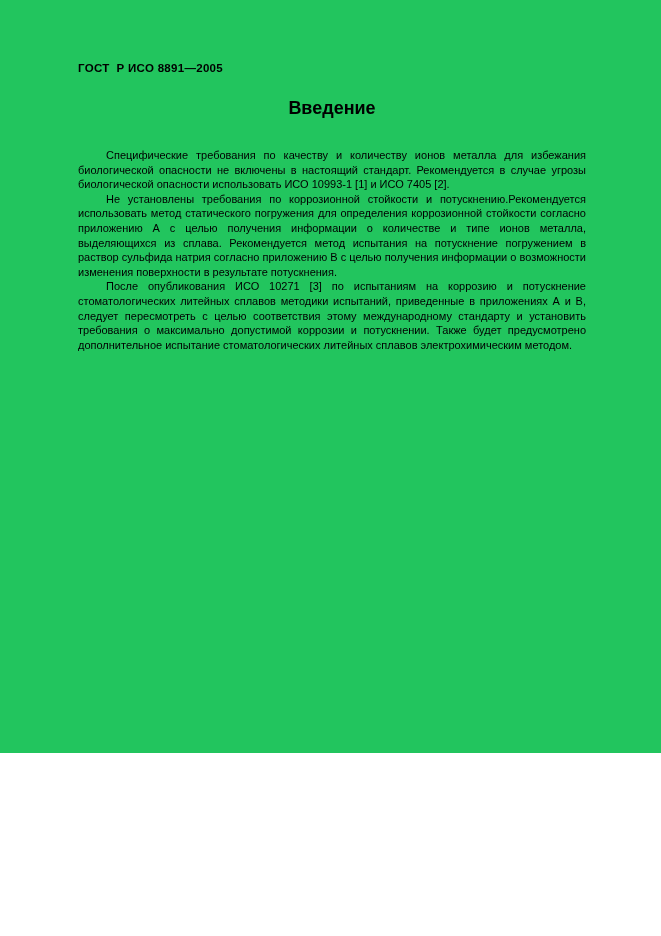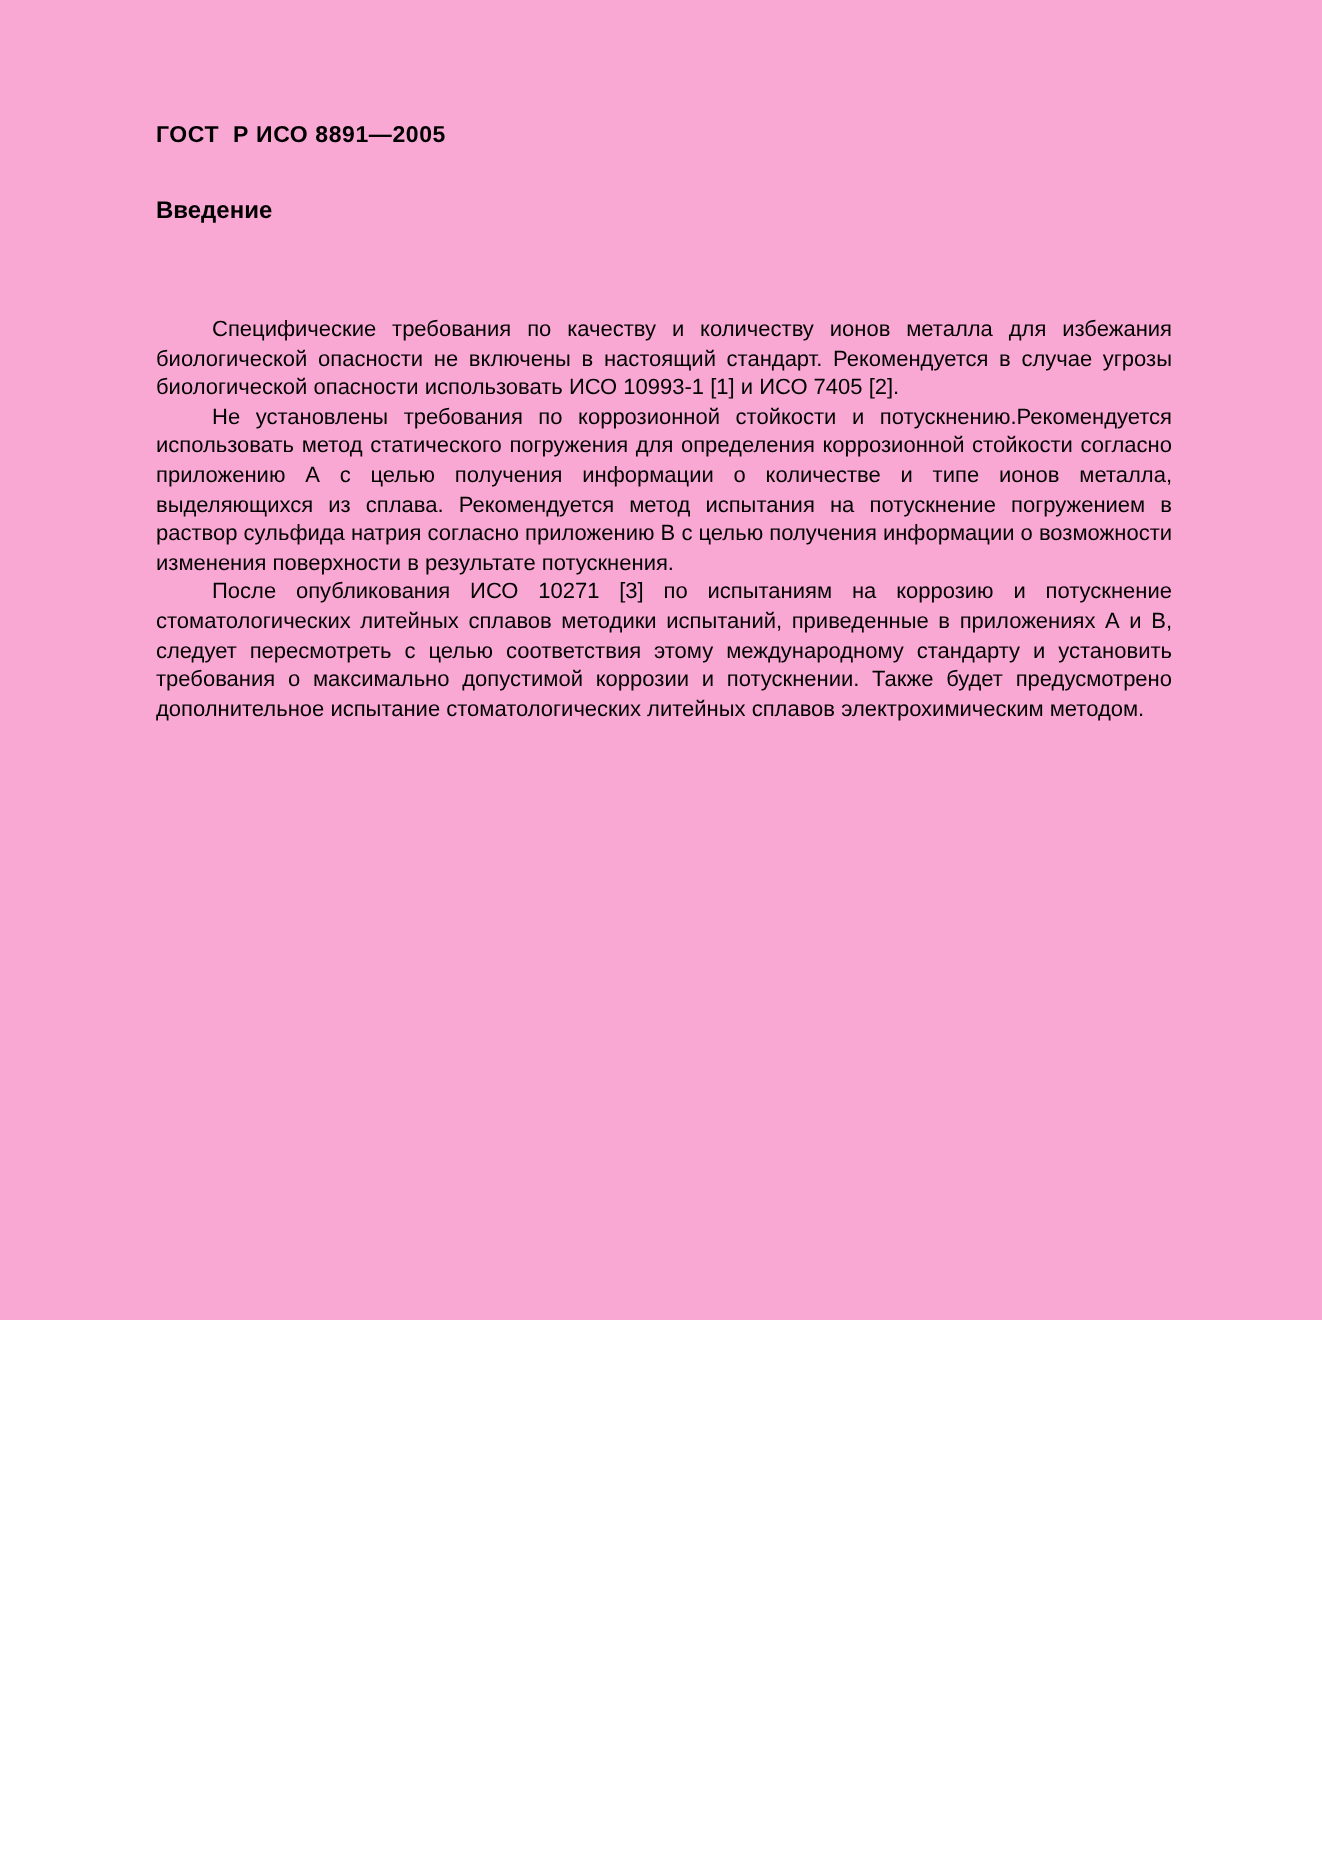--- a/index.html
+++ b/index.html
@@ -3,47 +3,48 @@
 <meta charset="utf-8">
 <style>
   html, body {
     margin: 0;
     padding: 0;
     background: #ffffff;
   }
   .page {
     position: relative;
     width: 661px;
-    height: 660px;
-    background: #f9a8d4;
+    height: 753px;
+    background: #22c55e;
     font-family: "Liberation Sans", sans-serif;
     color: #000000;
     overflow: hidden;
     text-decoration: underline;
   }
   .content {
     position: absolute;
     left: 78px;
     top: 62px;
     width: 508px;
   }
   .doc-number {
     font-size: 11.5px;
     font-weight: bold;
     letter-spacing: 0.3px;
     white-space: pre-wrap;
   }
   .section-title {
     margin: 0;
     margin-top: 24px;
-    font-size: 12px;
+    text-align: center;
+    font-size: 18px;
     font-weight: bold;
   }
   .body-text {
-    margin-top: 46px;
+    margin-top: 29px;
     font-size: 11px;
     line-height: 14.6px;
     text-align: justify;
   }
   .body-text p {
     margin: 0;
     text-indent: 28px;
   }
   .page-number {
     position: absolute;

